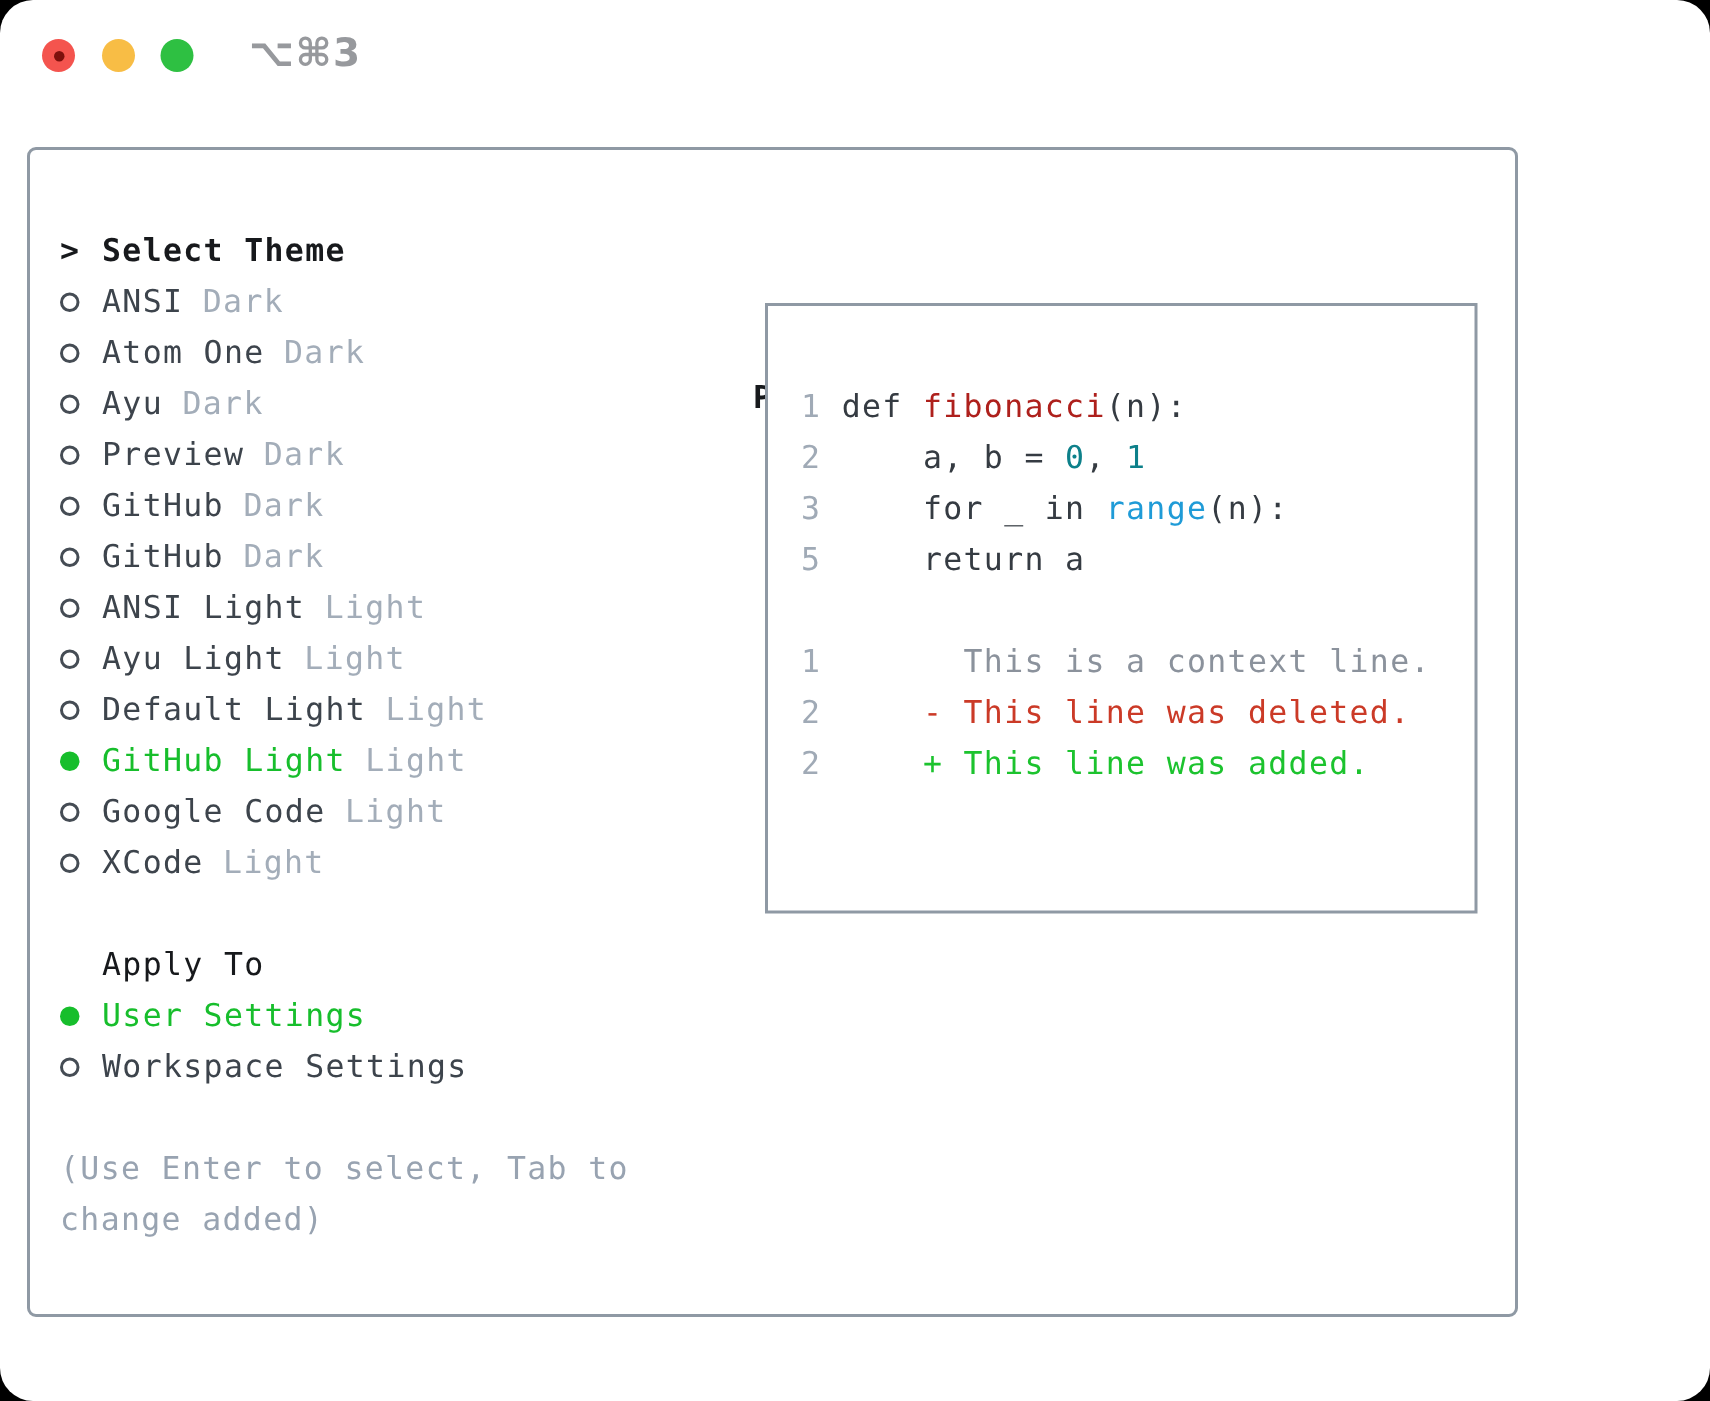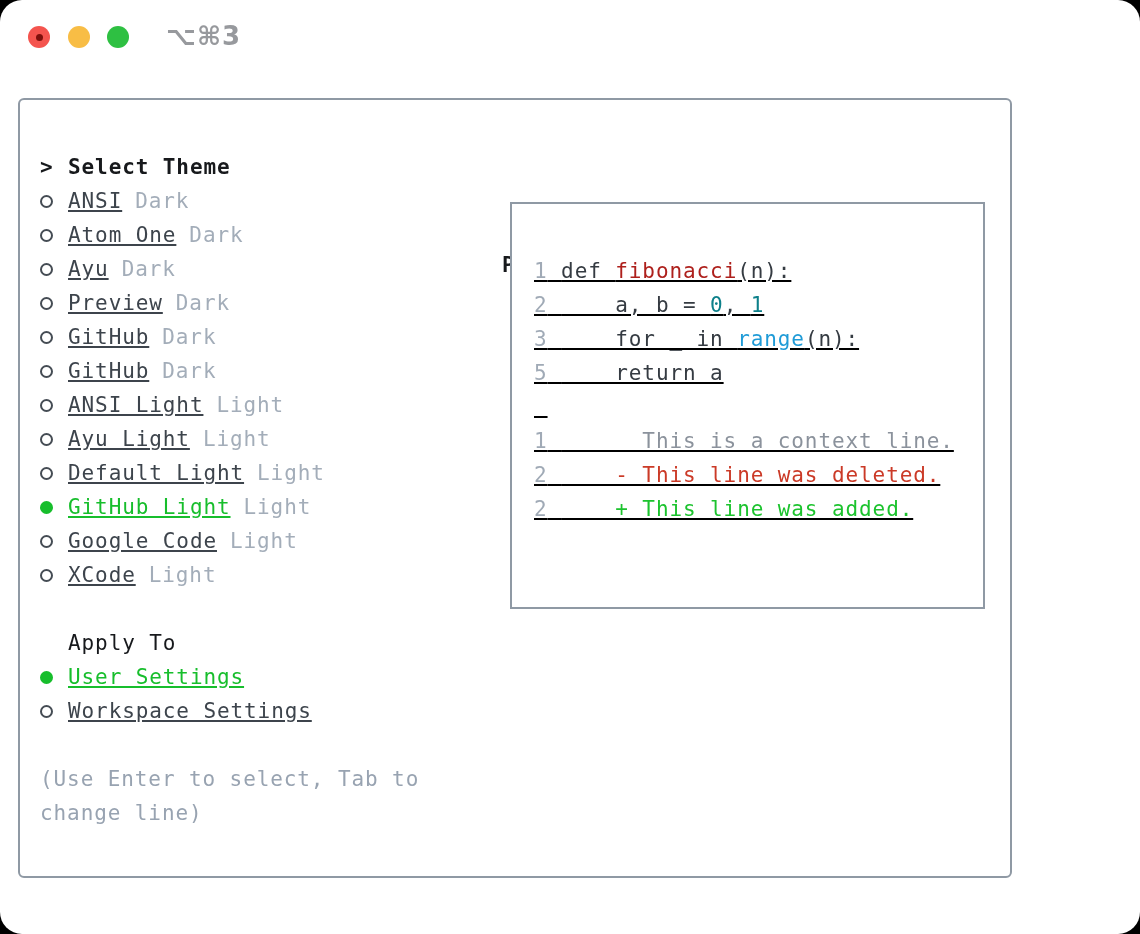--- a/index.html
+++ b/index.html
@@ -25,31 +25,31 @@
   .mono{font-size:21px;letter-spacing:0.9px;}
   .row{height:34px;display:flex;align-items:center;white-space:pre;}
   .marker-col{width:28px;flex:0 0 28px;display:flex;align-items:center;}
   .prompt{color:var(--heading_text);font-weight:700;}
   .hdr{color:var(--heading_text);font-weight:700;}
   .subhdr{color:var(--heading_text);font-weight:500;}
 
   .left-col{position:absolute;left:20px;top:50px;width:440px;}
   .marker{width:13px;height:13px;box-sizing:border-box;border:2px solid #454c54;border-radius:50%;}
   .selected .marker{background:var(--accent_green);border-color:var(--accent_green);}
-  .t-name{color:var(--item_text);text-decoration:underline;}
+  .t-name{color:var(--item_text);}
   .selected .t-name{color:var(--accent_green);}
   .t-variant{color:var(--muted);margin-left:13px;}
   .spacer{height:34px;}
   .help-line{color:var(--help_text);}
 
   
   .preview-label{position:absolute;left:482px;top:148px;}
   .preview-box{position:absolute;left:490px;top:102px;width:475px;height:407px;box-sizing:border-box;
                border:2px solid var(--panel_border);background:#fff;padding:50px 0 0 22px;overflow:hidden;}
-  .code-line{height:34px;line-height:34px;white-space:pre;text-decoration:underline;}
+  .code-line{height:34px;line-height:34px;white-space:pre;}
   .ln{color:var(--line_number);}
   .seg-text{color:var(--code_text);}
   .seg-func{color:var(--syntax_function);}
   .seg-num{color:var(--syntax_number);}
   .seg-builtin{color:var(--syntax_builtin);}
   .seg-context{color:var(--diff_context);}
   .seg-deleted{color:var(--diff_deleted);}
   .seg-added{color:var(--diff_added);}
 </style>
 </head>
@@ -152,21 +152,21 @@
   </div>
             <div class="row">
     <span class="marker-col"><span class="marker"></span></span>
     <span class="t-name">Workspace Settings</span>
   </div>
           </div>
 
         <div class="spacer"></div>
 
         <div class="row help-line">(Use Enter to select, Tab to</div>
-        <div class="row help-line">change line)</div>
+        <div class="row help-line">change added)</div>
       </div>
 
       <div class="preview-label mono hdr row">Preview</div>
 
       <div class="preview-box mono">
         <div id="code-lines">
             <div class="code-line"><span class="ln">1</span> <span class="seg-text">def </span><span class="seg-func">fibonacci</span><span class="seg-text">(n):</span></div>
             <div class="code-line"><span class="ln">2</span> <span class="seg-text">    a, b = </span><span class="seg-num">0</span><span class="seg-text">, </span><span class="seg-num">1</span></div>
             <div class="code-line"><span class="ln">3</span> <span class="seg-text">    for _ in </span><span class="seg-builtin">range</span><span class="seg-text">(n):</span></div>
             <div class="code-line"><span class="ln">5</span> <span class="seg-text">    return a</span></div>

